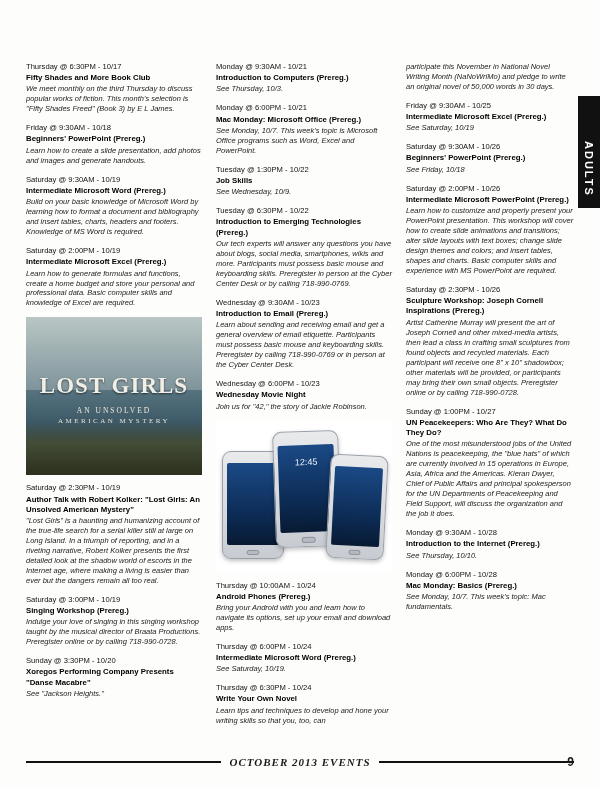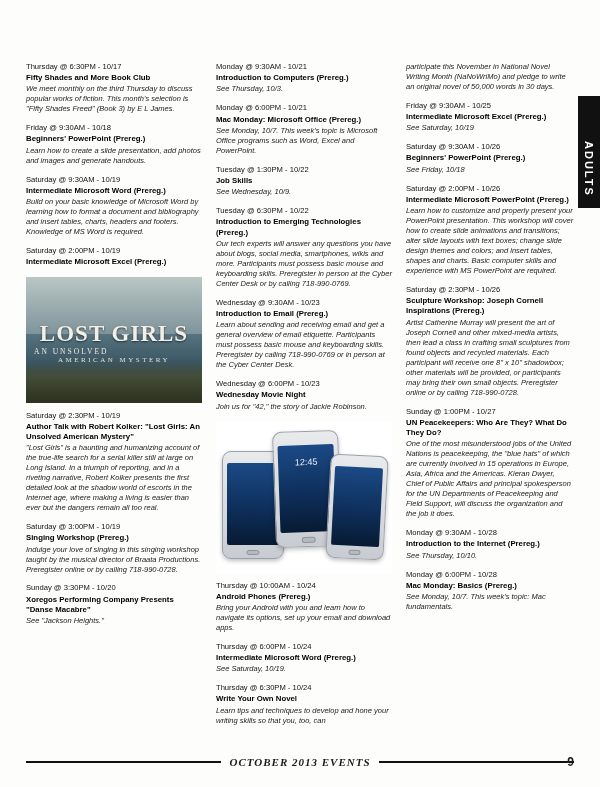--- a/index.html
+++ b/index.html
@@ -44,21 +44,21 @@
     font-size: 7.5px;
     color: #1b1b1b;
     text-align: left;
     hyphens: auto;
     font-style: italic;
   }
 
   
   .book-cover {
     width: 176px;
-    height: 126px;
+    height: 158px;
     margin: 4px 0 8px 0;
     position: relative;
     background: linear-gradient(#8fa9b4 0%, #7d98a6 28%, #5d7d8c 45%, #3f5d6b 62%, #2d4653 80%, #20333d 100%);
     overflow: hidden;
   }
   .bc-sky {
     position:absolute; left:0; right:0; top:0; height:46%;
     background: linear-gradient(#b9c6c4 0%, #9fb0b2 45%, #7e939b 100%);
   }
   .bc-water {
@@ -73,21 +73,22 @@
     position:absolute; left:0; right:0; top:34%;
     text-align:center;
     font-family: "Liberation Serif", serif;
     font-weight:bold;
     font-size:23px;
     letter-spacing:1px;
     color:#f2efe6;
     text-shadow: 0 1px 2px rgba(0,0,0,.6);
   }
   .bc-sub1 {
-    position:absolute; left:8px; right:0; top:56%;
+    position:absolute; left:0; right:0; top:56%;
+    text-align:center;
     font-family: "Liberation Serif", serif;
     font-size:7.5px;
     letter-spacing:2px;
     color:#efe9da;
   }
   .bc-sub2 {
     position:absolute; left:0; right:0; top:63%;
     text-align:center;
     font-family: "Liberation Serif", serif;
     font-size:7px;
@@ -203,20 +204,21 @@
         <div class="desc">Learn how to create a slide presentation, add photos and images and generate handouts.</div>
       </div>
       <div class="entry">
         <div class="date">Saturday @ 9:30AM - 10/19</div>
         <div class="title">Intermediate Microsoft Word (Prereg.)</div>
         <div class="desc">Build on your basic knowledge of Microsoft Word by learning how to format a document and bibliography and insert tables, charts, headers and footers. Knowledge of MS Word is required.</div>
       </div>
       <div class="entry">
         <div class="date">Saturday @ 2:00PM - 10/19</div>
         <div class="title">Intermediate Microsoft Excel (Prereg.)</div>
+        <div class="desc">Learn how to generate formulas and functions, create a home budget and store your personal and professional data. Basic computer skills and knowledge of Excel are required.</div>
       </div>
 
       <div class="book-cover">
         <div class="bc-sky"></div>
         <div class="bc-water"></div>
         <div class="bc-grass"></div>
         <div class="bc-title">LOST GIRLS</div>
         <div class="bc-sub1">AN UNSOLVED</div>
         <div class="bc-sub2">AMERICAN MYSTERY</div>
       </div>

